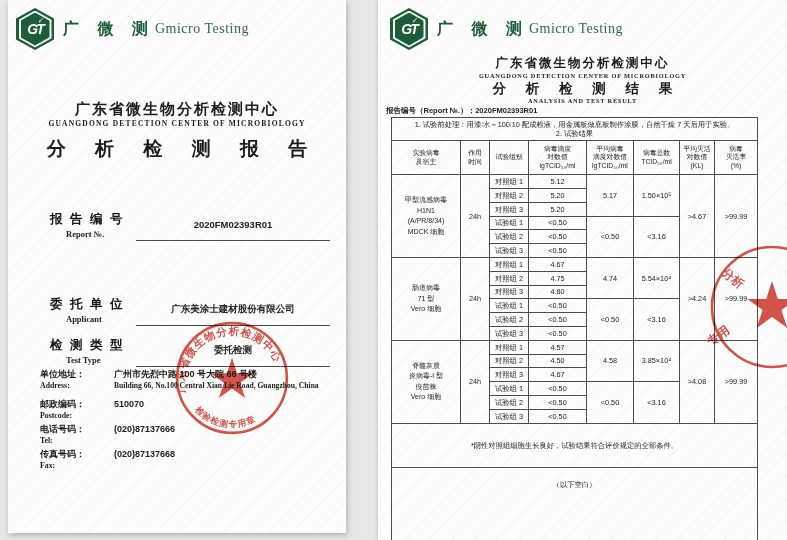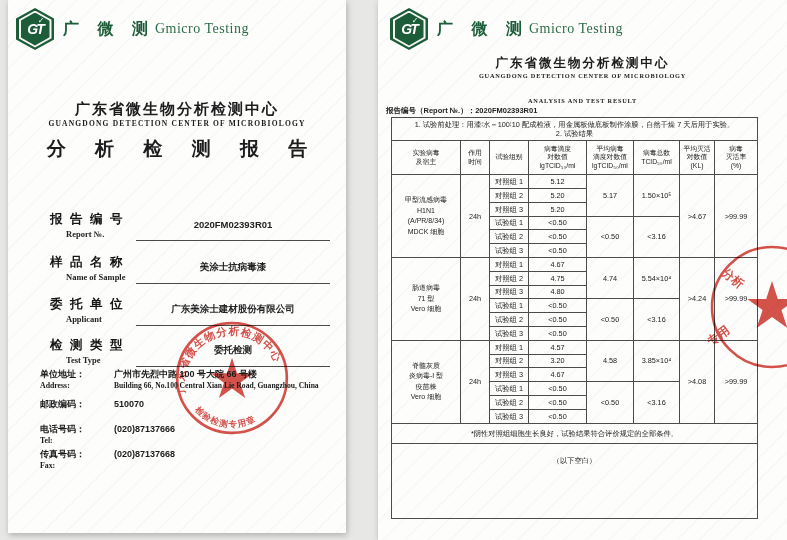--- a/index.html
+++ b/index.html
@@ -46,21 +46,21 @@
   .report-no{top:106px;left:8px;font-size:7.5px;font-weight:bold;color:#222;}
   
   table.result{position:absolute;left:13px;top:117px;border-collapse:collapse;table-layout:fixed;width:366px;color:#222;}
   .result td,.result th{border:1px solid #4c4c4c;text-align:center;vertical-align:middle;padding:0 1px;line-height:1.25;font-weight:normal;}
   .result{border:1.5px solid #333;}
   .result th{font-size:6.8px;white-space:pre-line;height:33px;font-weight:normal;}
   .result td{font-size:7.3px;}
   .result td.v{white-space:pre-line;font-size:7px;line-height:1.5;}
   .result tr.r td{height:12.8px;}
   .notes-cell{text-align:right;padding:2px 4px !important;font-size:7px;line-height:1.55;}
-  .footnote-cell{text-align:center;font-size:7px;padding:4px 4px !important;height:11px;}
+  .footnote-cell{text-align:center;font-size:7px;padding:16px 4px !important;height:11px;}
   .blank-cell{height:62px;vertical-align:top !important;font-size:7.5px;padding-top:12px !important;}
   
   .stamp{mix-blend-mode:multiply;opacity:.88;}
 </style>
 </head>
 <body>
 
 <div class="canvas">
 
   <div class="page" id="page-left">
@@ -81,25 +81,20 @@
     </div>
 
     <div class="abs center org-cn-l">广东省微生物分析检测中心</div>
     <div class="abs center org-en-l">GUANGDONG   DETECTION   CENTER   OF   MICROBIOLOGY</div>
     <div class="abs center title-cn-l">分 析 检 测 报 告</div>
 
     <div class="field" style="top:209px;">
       <span class="lab">报 告 编 号</span>
       <span class="laben">Report №.</span>
       <span class="val">2020FM02393R01</span>
-    </div>
-    <div class="field" style="top:252px;">
-      <span class="lab">样 品 名 称</span>
-      <span class="laben">Name of Sample</span>
-      <span class="val">美涂士抗病毒漆</span>
     </div>
     <div class="field" style="top:294px;">
       <span class="lab">委 托 单 位</span>
       <span class="laben">Applicant</span>
       <span class="val">广东美涂士建材股份有限公司</span>
     </div>
     <div class="field" style="top:335px;">
       <span class="lab">检 测 类 型</span>
       <span class="laben">Test Type</span>
       <span class="val">委托检测</span>
@@ -128,20 +123,23 @@
       <div class="c-line">
           <span class="c-laben">Address:</span>
         <span class="c-valen">Building 66, No.100 Central Xian Lie Road, Guangzhou, China</span>
         </div>
     </div>
     <div class="c-row" style="top:398px;">
       <div class="c-line">
           <span class="c-lab">邮政编码：</span>
         <span class="c-val">510070</span>
         </div>
+      <div class="c-line">
+          <span class="c-laben">Postcode:</span>
+        </div>
     </div>
     <div class="c-row" style="top:423px;">
       <div class="c-line">
           <span class="c-lab">电话号码：</span>
         <span class="c-val">(020)87137666</span>
         </div>
       <div class="c-line">
           <span class="c-laben">Tel:</span>
         </div>
     </div>
@@ -168,20 +166,21 @@
           </div>
       </div>
       <div class="logo-text">
         <span class="logo-cn">广 微 测</span>
         <span class="logo-en">Gmicro Testing</span>
       </div>
     </div>
 
     <div class="abs center org-cn-r">广东省微生物分析检测中心</div>
     <div class="abs center org-en-r">GUANGDONG   DETECTION   CENTER   OF   MICROBIOLOGY</div>
+    <div class="abs center title-cn-r">分 析 检 测 结 果</div>
     <div class="abs center title-en-r">ANALYSIS AND TEST RESULT</div>
     <div class="abs report-no">报告编号（Report №.）：2020FM02393R01</div>
 
     <table class="result">
       <colgroup>
         <col style="width:69px">
           <col style="width:29px">
           <col style="width:39px">
           <col style="width:58px">
         <col style="width:47px">
@@ -297,21 +296,21 @@
         <td rowspan="6">24h</td>
         <td>对照组 1</td>
         <td>4.57</td>
         <td rowspan="3">4.58</td>
         <td rowspan="3">3.85×10⁴</td>
         <td rowspan="6">&gt;4.08</td>
         <td rowspan="6">&gt;99.99</td>
       </tr>
       <tr class="r">
         <td>对照组 2</td>
-        <td>3.20</td>
+        <td>4.50</td>
           </tr>
       <tr class="r">
         <td>对照组 3</td>
         <td>4.67</td>
           </tr>
       <tr class="r">
         <td>试验组 1</td>
         <td>&lt;0.50</td>
         <td rowspan="3">&lt;0.50</td>
         <td rowspan="3">&lt;3.16</td>

